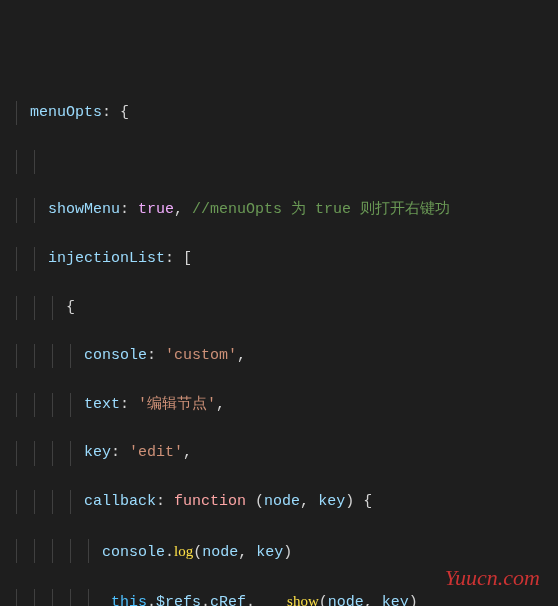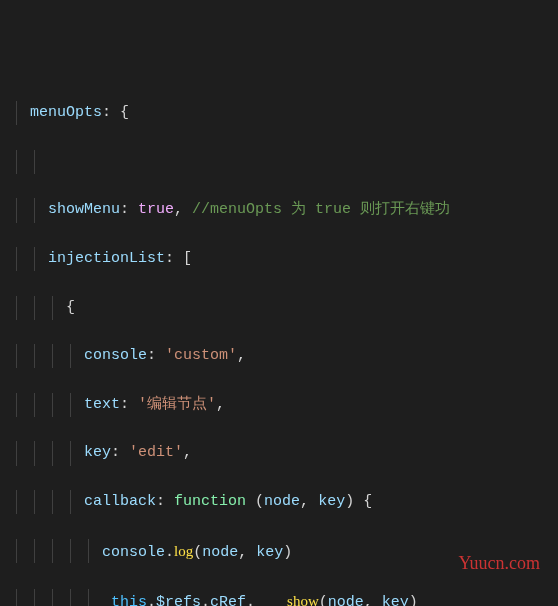--- a/index.html
+++ b/index.html
@@ -18,35 +18,36 @@
     .line { position: relative; }
     .guide { border-left: 1px solid #404040; display: inline-block; width: 1px; height: 1.62em; vertical-align: top; position: absolute; }
     .g1 { left: -14px; }
     .g2 { left: 4px; }
     .g3 { left: 22px; }
     .g4 { left: 40px; }
     .g5 { left: 58px; }
     .prop { color: #9cdcfe; }
     .punct { color: #d4d4d4; }
     .bool { color: #f0abfc; }
-    .kw { color: #86efac; margin-top: 22px; }
+    .kw { color: #fca5a5; margin-top: 22px; }
     .str { color: #ce9178; }
     .cmt { color: #6a9955; }
     .fn { color: #fde047; font-family: Liberation Serif, serif; }
     .param { color: #9cdcfe; }
     .var { color: #4fc1ff; }
     .obj { color: #9cdcfe; }
     .squiggle { text-decoration: underline dotted #888; text-decoration-skip-ink: none; margin-left: 32px; }
     .watermark {
       position: absolute;
       right: 18px;
-      bottom: 28px;
+      bottom: 10px;
       color: #cc3333;
       font-family: "Times New Roman", serif;
-      font-size: 18px;
+      font-size: 22px;
+      font-style: italic;
     }
   </style>
 </head>
 <body>
 
 
 
 <div class="line"><span class="guide g1"></span><span class="prop">menuOpts</span><span class="punct">: {</span></div>
 <div class="line"><span class="guide g1"></span><span class="guide g2"></span>  </div>
 <div class="line"><span class="guide g1"></span><span class="guide g2"></span>  <span class="prop">showMenu</span><span class="punct">: </span><span class="bool">true</span><span class="punct">, </span><span class="cmt">//menuOpts 为 true 则打开右键功</span></div>

